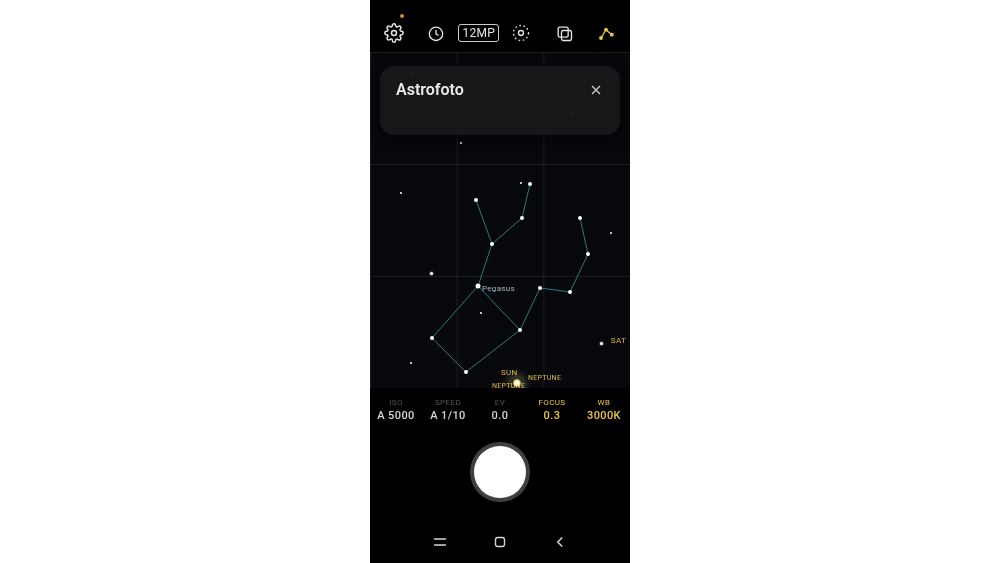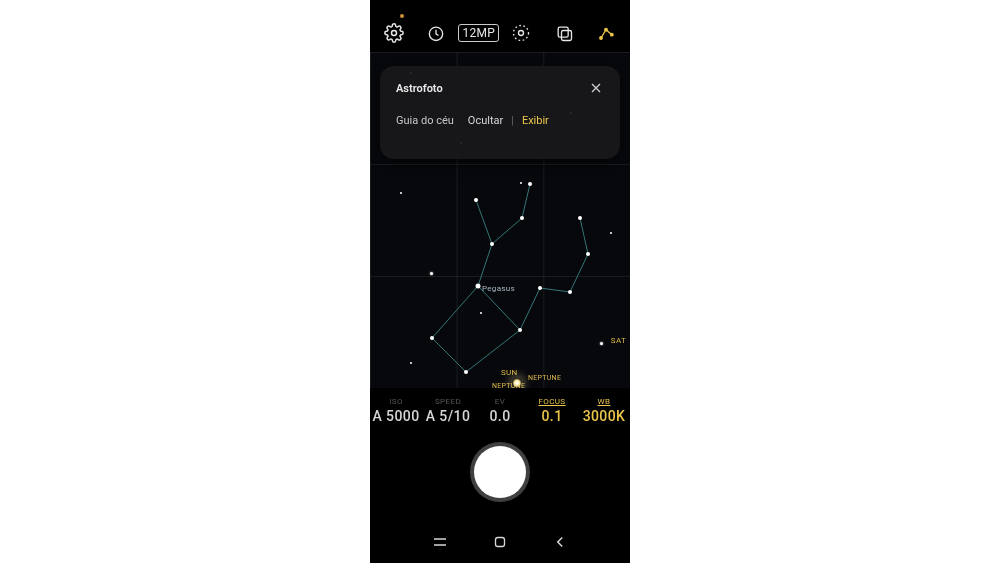--- a/index.html
+++ b/index.html
@@ -96,21 +96,21 @@
     background: rgba(25,25,27,0.92);
     border-radius: 14px;
     padding: 14px 16px 18px 16px;
     color: #eaeaea;
     box-shadow: 0 4px 12px rgba(0,0,0,0.5);
   }
   .panel-title-row {
     display: flex; justify-content: space-between; align-items: center;
     margin-bottom: 18px;
   }
-  .panel-title { font-size: 11px; font-weight: 600; }
+  .panel-title { font-size: 16px; font-weight: 600; }
   .panel-close { width: 16px; height: 16px; color: #ccc; cursor: pointer; }
   .panel-row {
     display: flex; align-items: center;
     font-size: 11px; color: #d6d6d6;
     margin-bottom: 14px;
   }
   .panel-row .lbl { margin-right: 14px; color: #c6c6c6; }
   .panel-row .opt { margin-right: 8px; cursor: pointer; }
   .panel-row .sep { color: #666; margin-right: 8px; }
   .panel-row .opt.selected { color: #eac64a; }
@@ -146,22 +146,22 @@
     padding: 0 0;
   }
   .param {
     flex: 1;
     display: flex; flex-direction: column;
     align-items: center; justify-content: center;
     font-size: 8px; letter-spacing: 0.4px;
     cursor: pointer;
   }
   .param .p-label { color: #555; margin-bottom: 2px; }
-  .param .p-value { color: #d6d6d6; font-size: 14px; font-weight: 500; }
-  .param.active .p-label { color: #eac64a; text-decoration: underline; }
+  .param .p-value { color: #d6d6d6; font-size: 11px; font-weight: 500; }
+  .param.active .p-label { color: #eac64a; }
   .param.active .p-value { color: #eac64a; }
   
   .shutter-area {
     position: absolute;
     top: 432px; left: 0; right: 0;
     height: 80px;
     display: flex; align-items: center; justify-content: center;
   }
   .shutter {
     width: 52px; height: 52px; border-radius: 50%;
@@ -278,45 +278,39 @@
 
     <div class="panel">
       <div class="panel-title-row">
         <div class="panel-title">Astrofoto</div>
         <div class="panel-close">
           <svg viewBox="0 0 24 24" fill="none" stroke="currentColor" stroke-width="2">
               <path d="M6 6l12 12M18 6L6 18"></path>
             </svg>
         </div>
       </div>
-      <div class="panel-row">
-        <span class="lbl">Guia do céu</span>
-        <span class="opt">Ocultar</span>
-        <span class="sep">|</span>
-        <span class="opt selected">Exibir</span>
-      </div>
     </div>
   </div>
 
   <div class="params">
     <div class="param">
       <span class="p-label">ISO</span>
       <span class="p-value">A 5000</span>
     </div>
     <div class="param">
       <span class="p-label">SPEED</span>
-      <span class="p-value">A 5/10</span>
+      <span class="p-value">A 1/10</span>
     </div>
     <div class="param">
       <span class="p-label">EV</span>
       <span class="p-value">0.0</span>
     </div>
     <div class="param active">
       <span class="p-label">FOCUS</span>
-      <span class="p-value">0.1</span>
+      <span class="p-value">0.3</span>
     </div>
     <div class="param active">
       <span class="p-label">WB</span>
       <span class="p-value">3000K</span>
     </div>
   </div>
 
   <div class="shutter-area">
     <div class="shutter"></div>
   </div>

